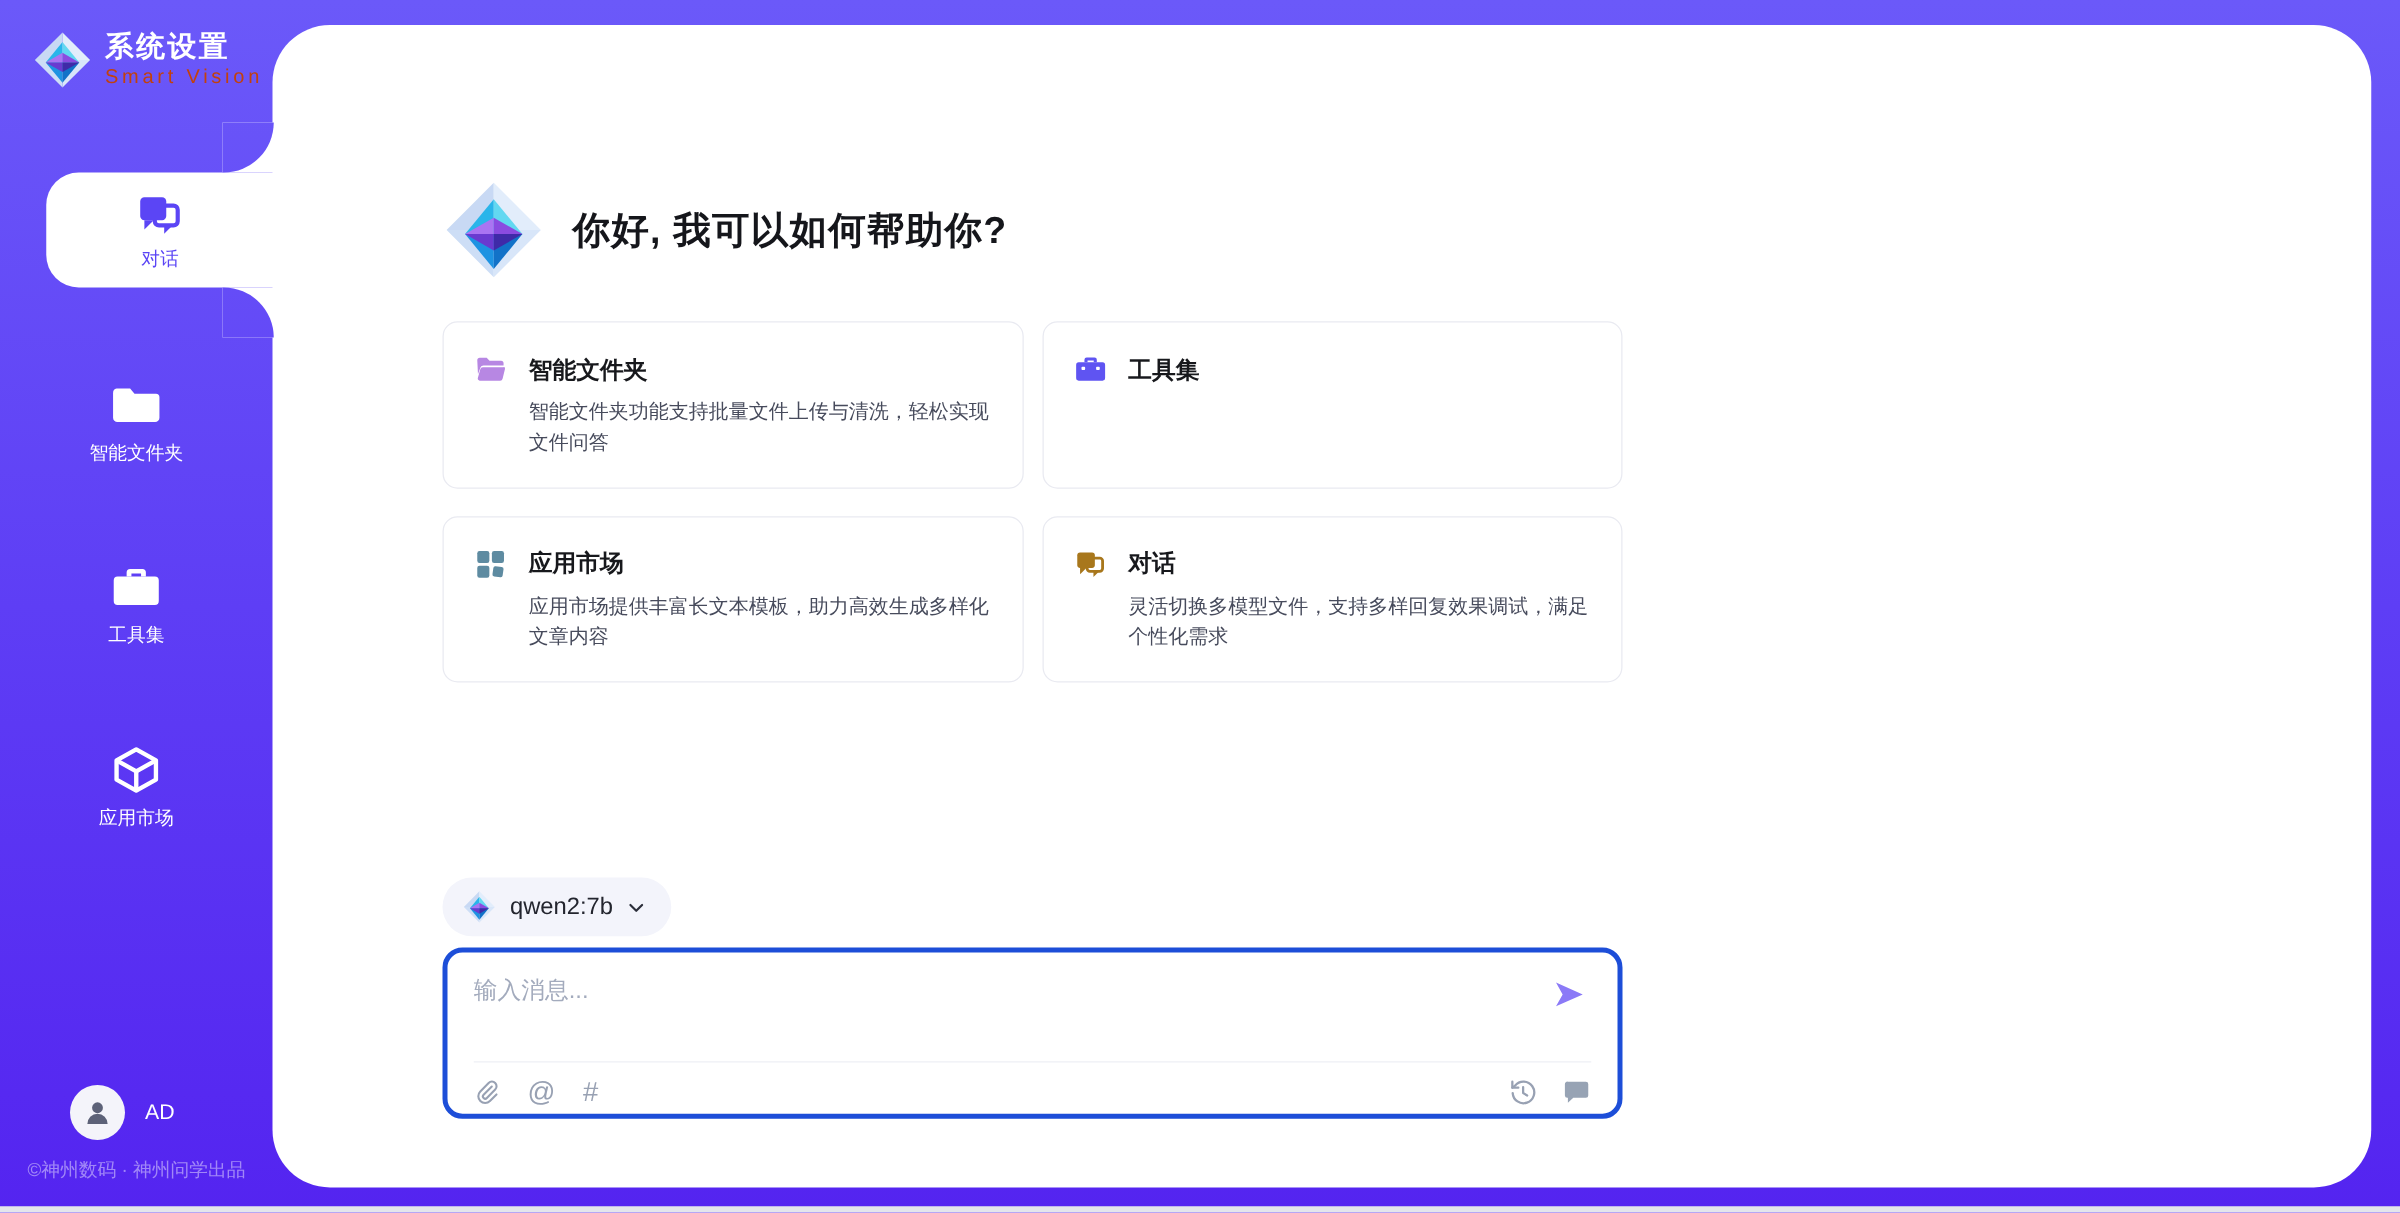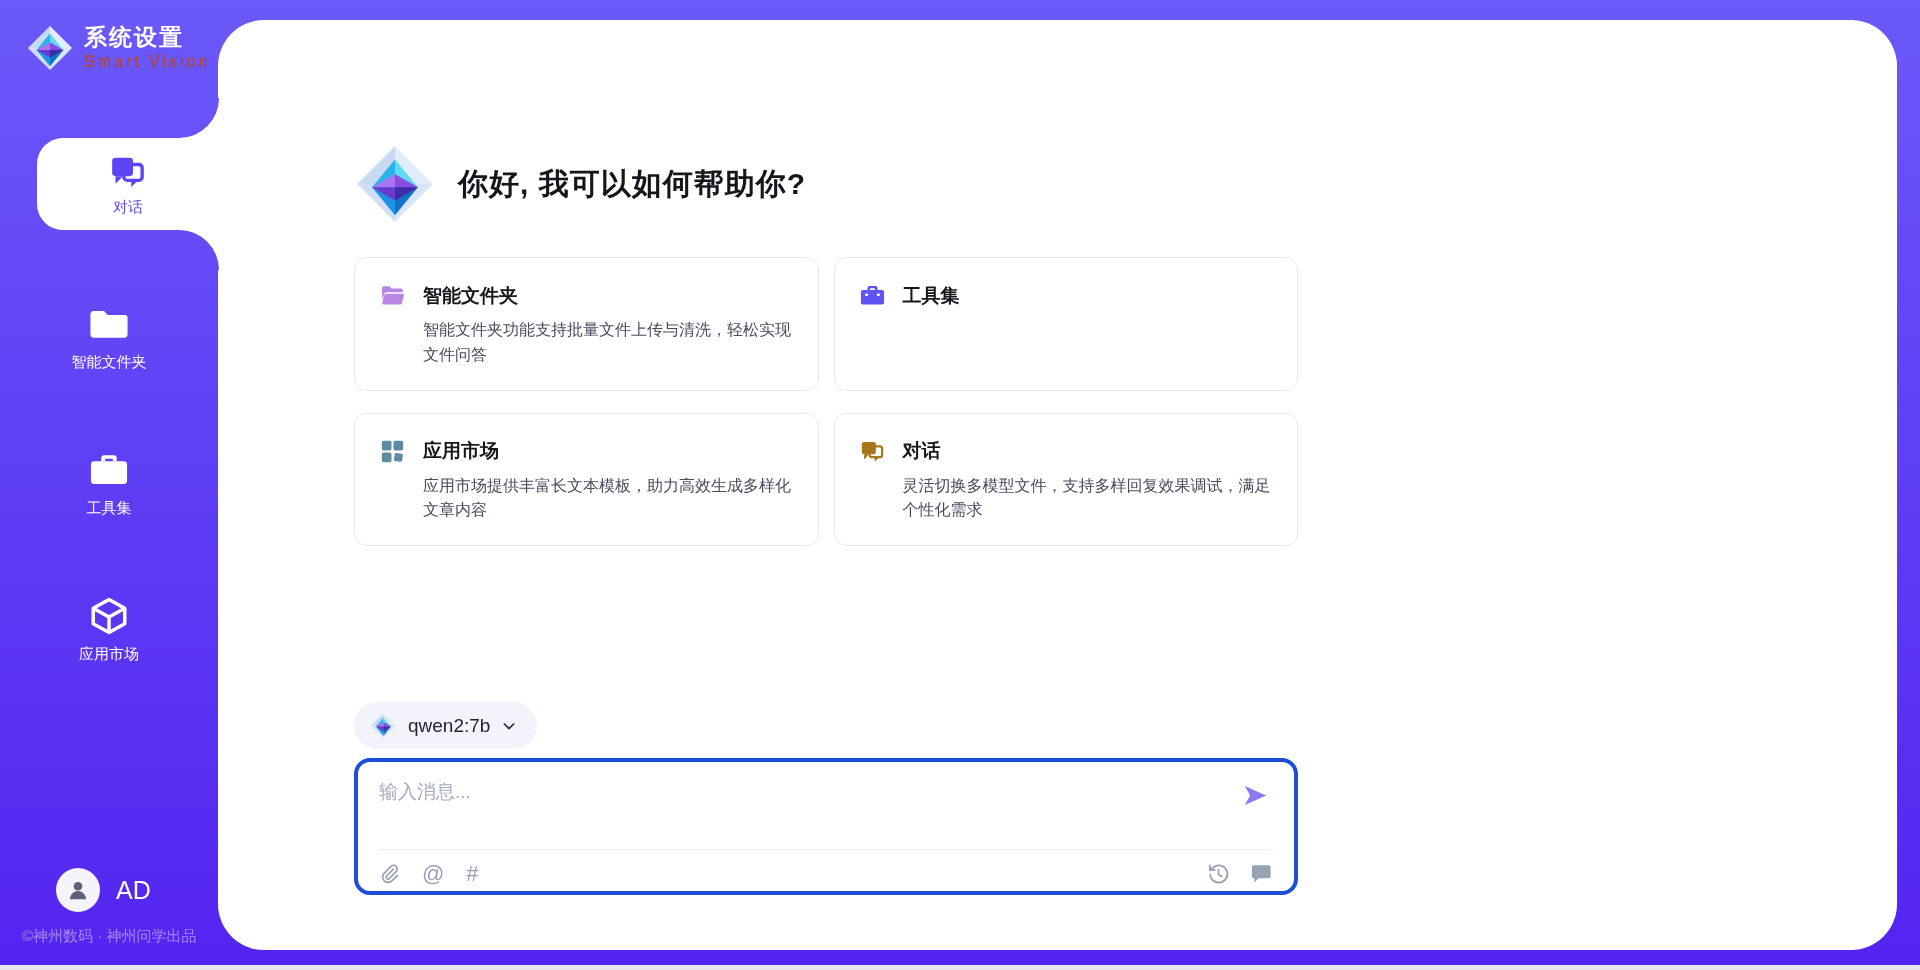--- a/index.html
+++ b/index.html
@@ -43,21 +43,21 @@
     display:flex; flex-direction:column; align-items:center; justify-content:center; gap:8px;
     cursor:pointer;
   }
   .nav-label { color:#fff; font-size:15px; }
   .nav-tab-active .nav-label { color:#5b45f5; }
   .user-row { position:absolute; left:56px; top:868px; display:flex; align-items:center; gap:16px; cursor:pointer; }
   .avatar-circle {
     width:44px; height:44px; border-radius:50%; background:#f4f4fa;
     display:flex; align-items:center; justify-content:center;
   }
-  .user-name { color:#fff; font-size:25px; }
+  .user-name { color:#fff; font-size:17px; }
   .copyright { position:absolute; left:22px; top:927px; color:rgba(255,255,255,0.45); font-size:15px; }
   
   .content-col { position:absolute; left:354px; top:143px; width:944px; z-index:5; }
   .greeting-row { display:flex; align-items:center; gap:22px; height:82px; }
   .greeting-text { font-size:30px; font-weight:bold; color:#15161b; letter-spacing:1px; }
   .cards-grid {
     margin-top:32px; display:grid; grid-template-columns:1fr 1fr;
     column-gap:15px; row-gap:22px;
   }
   .card {

